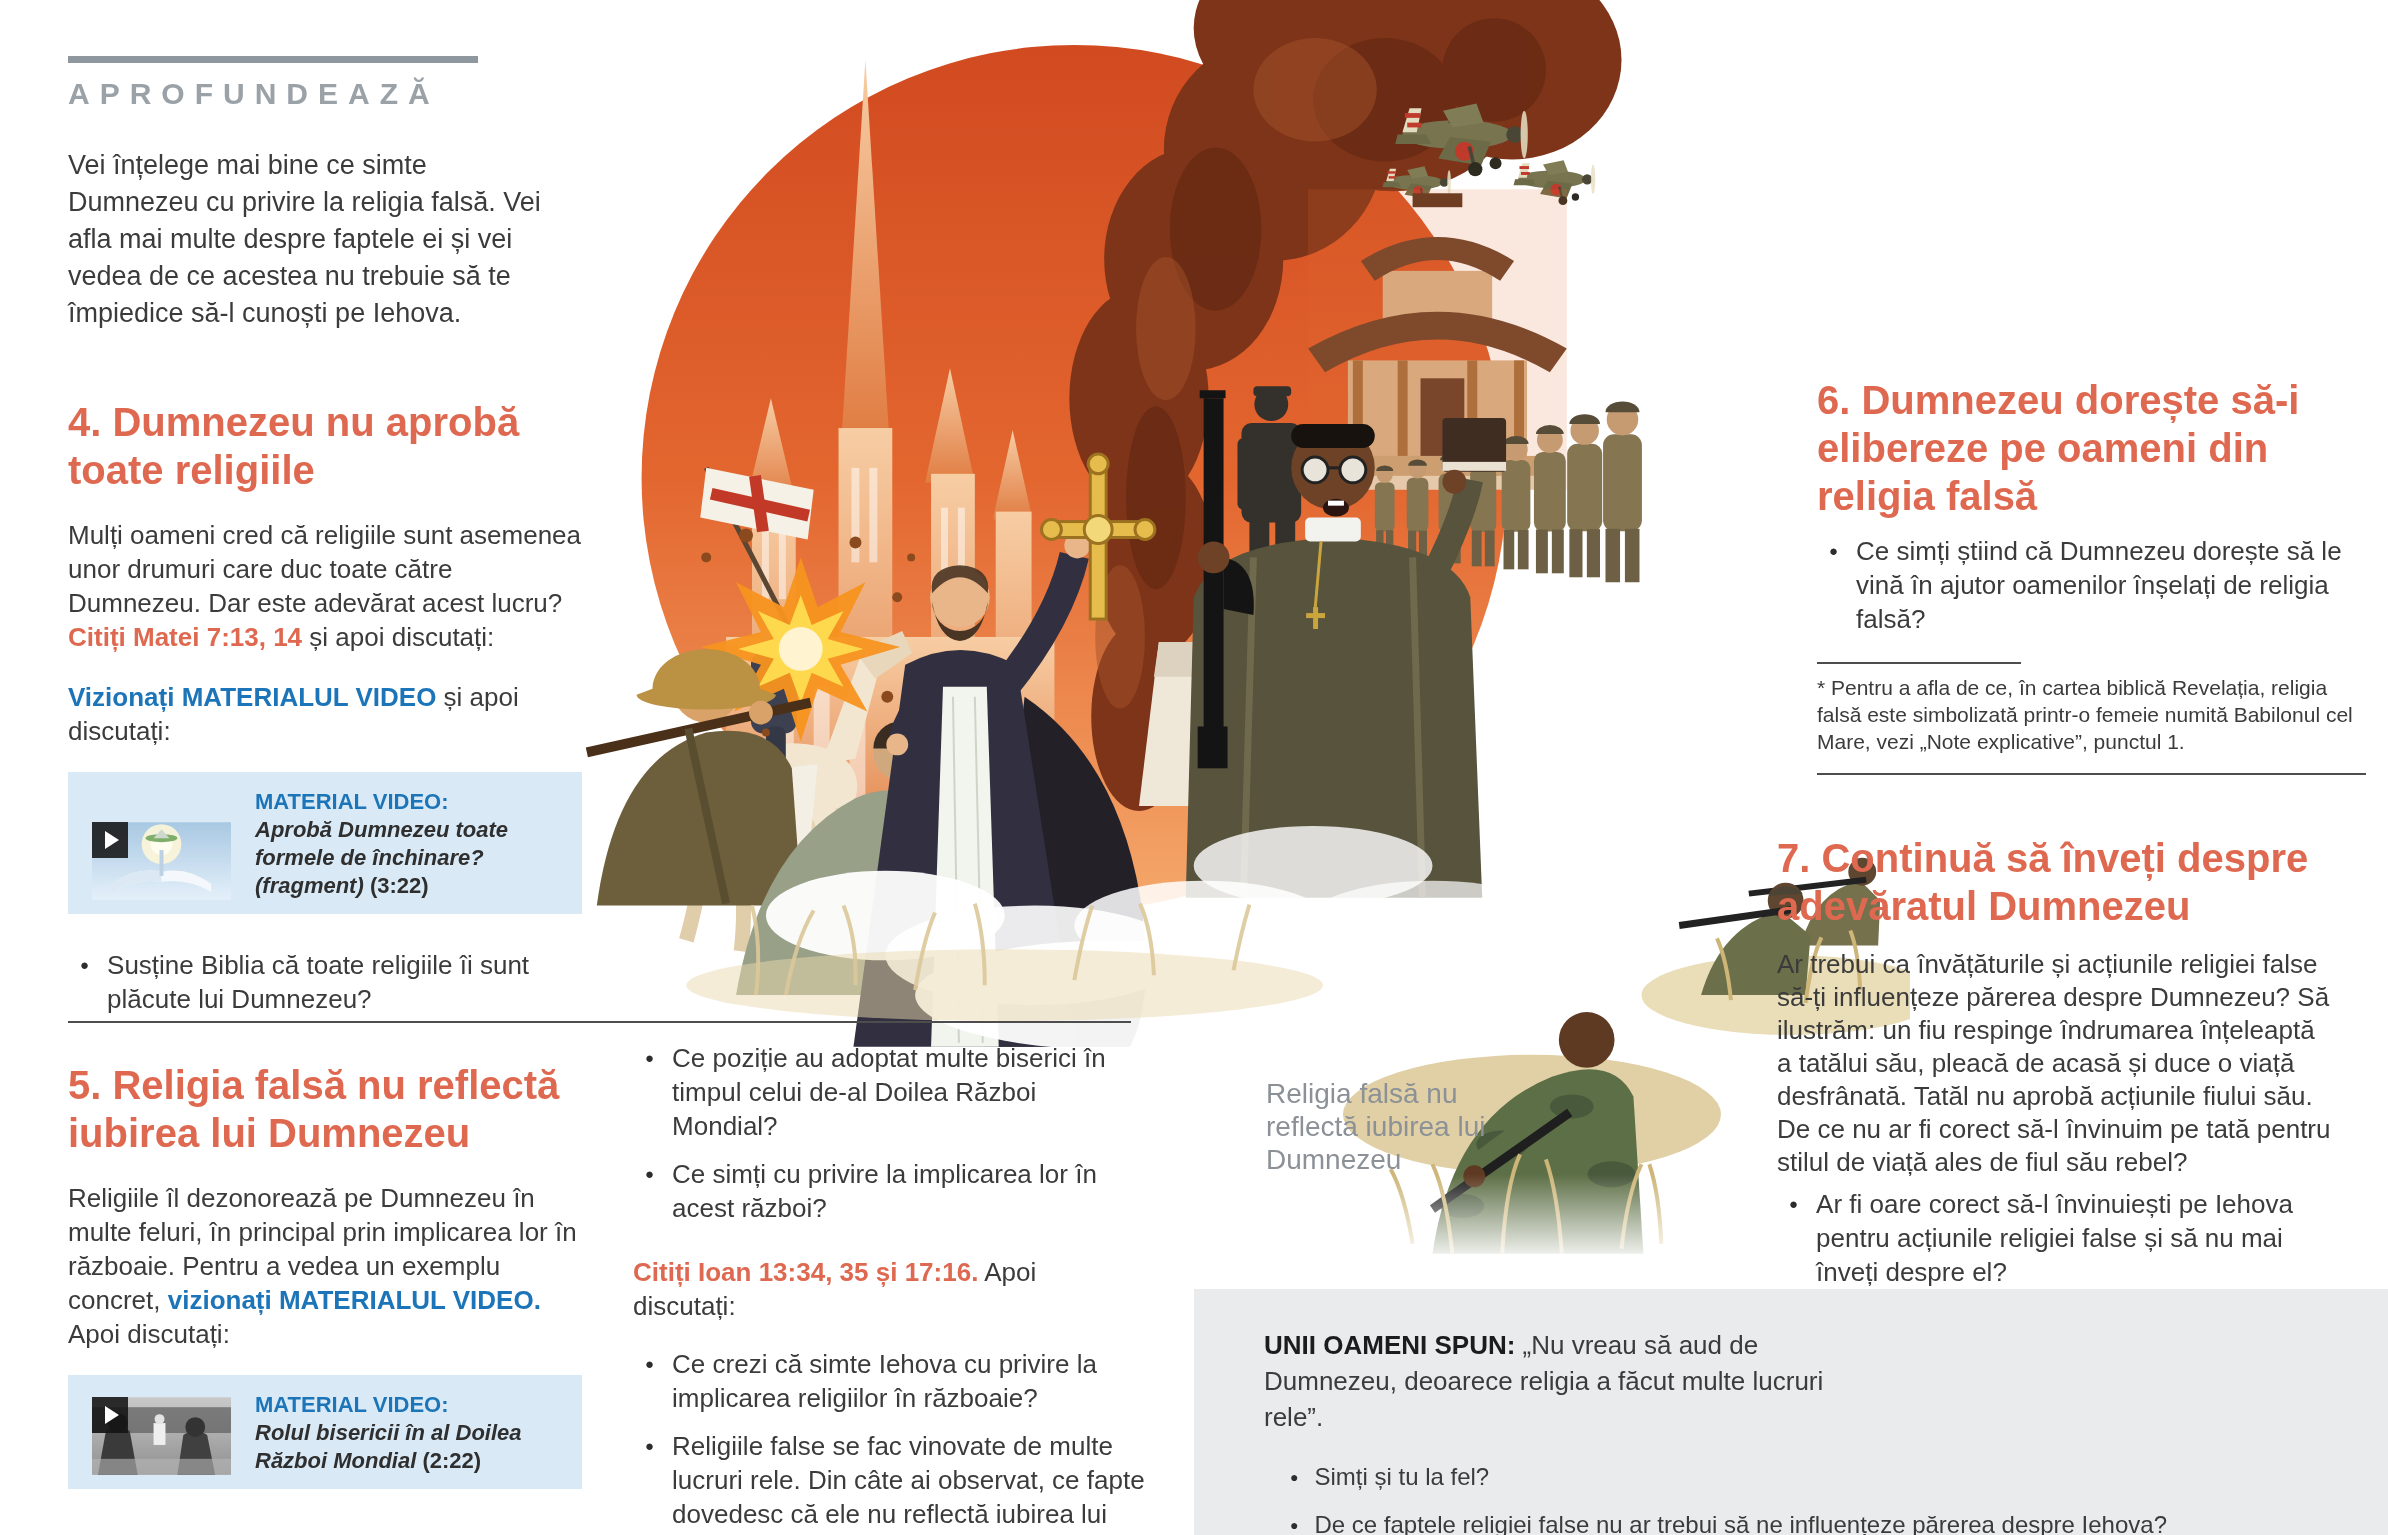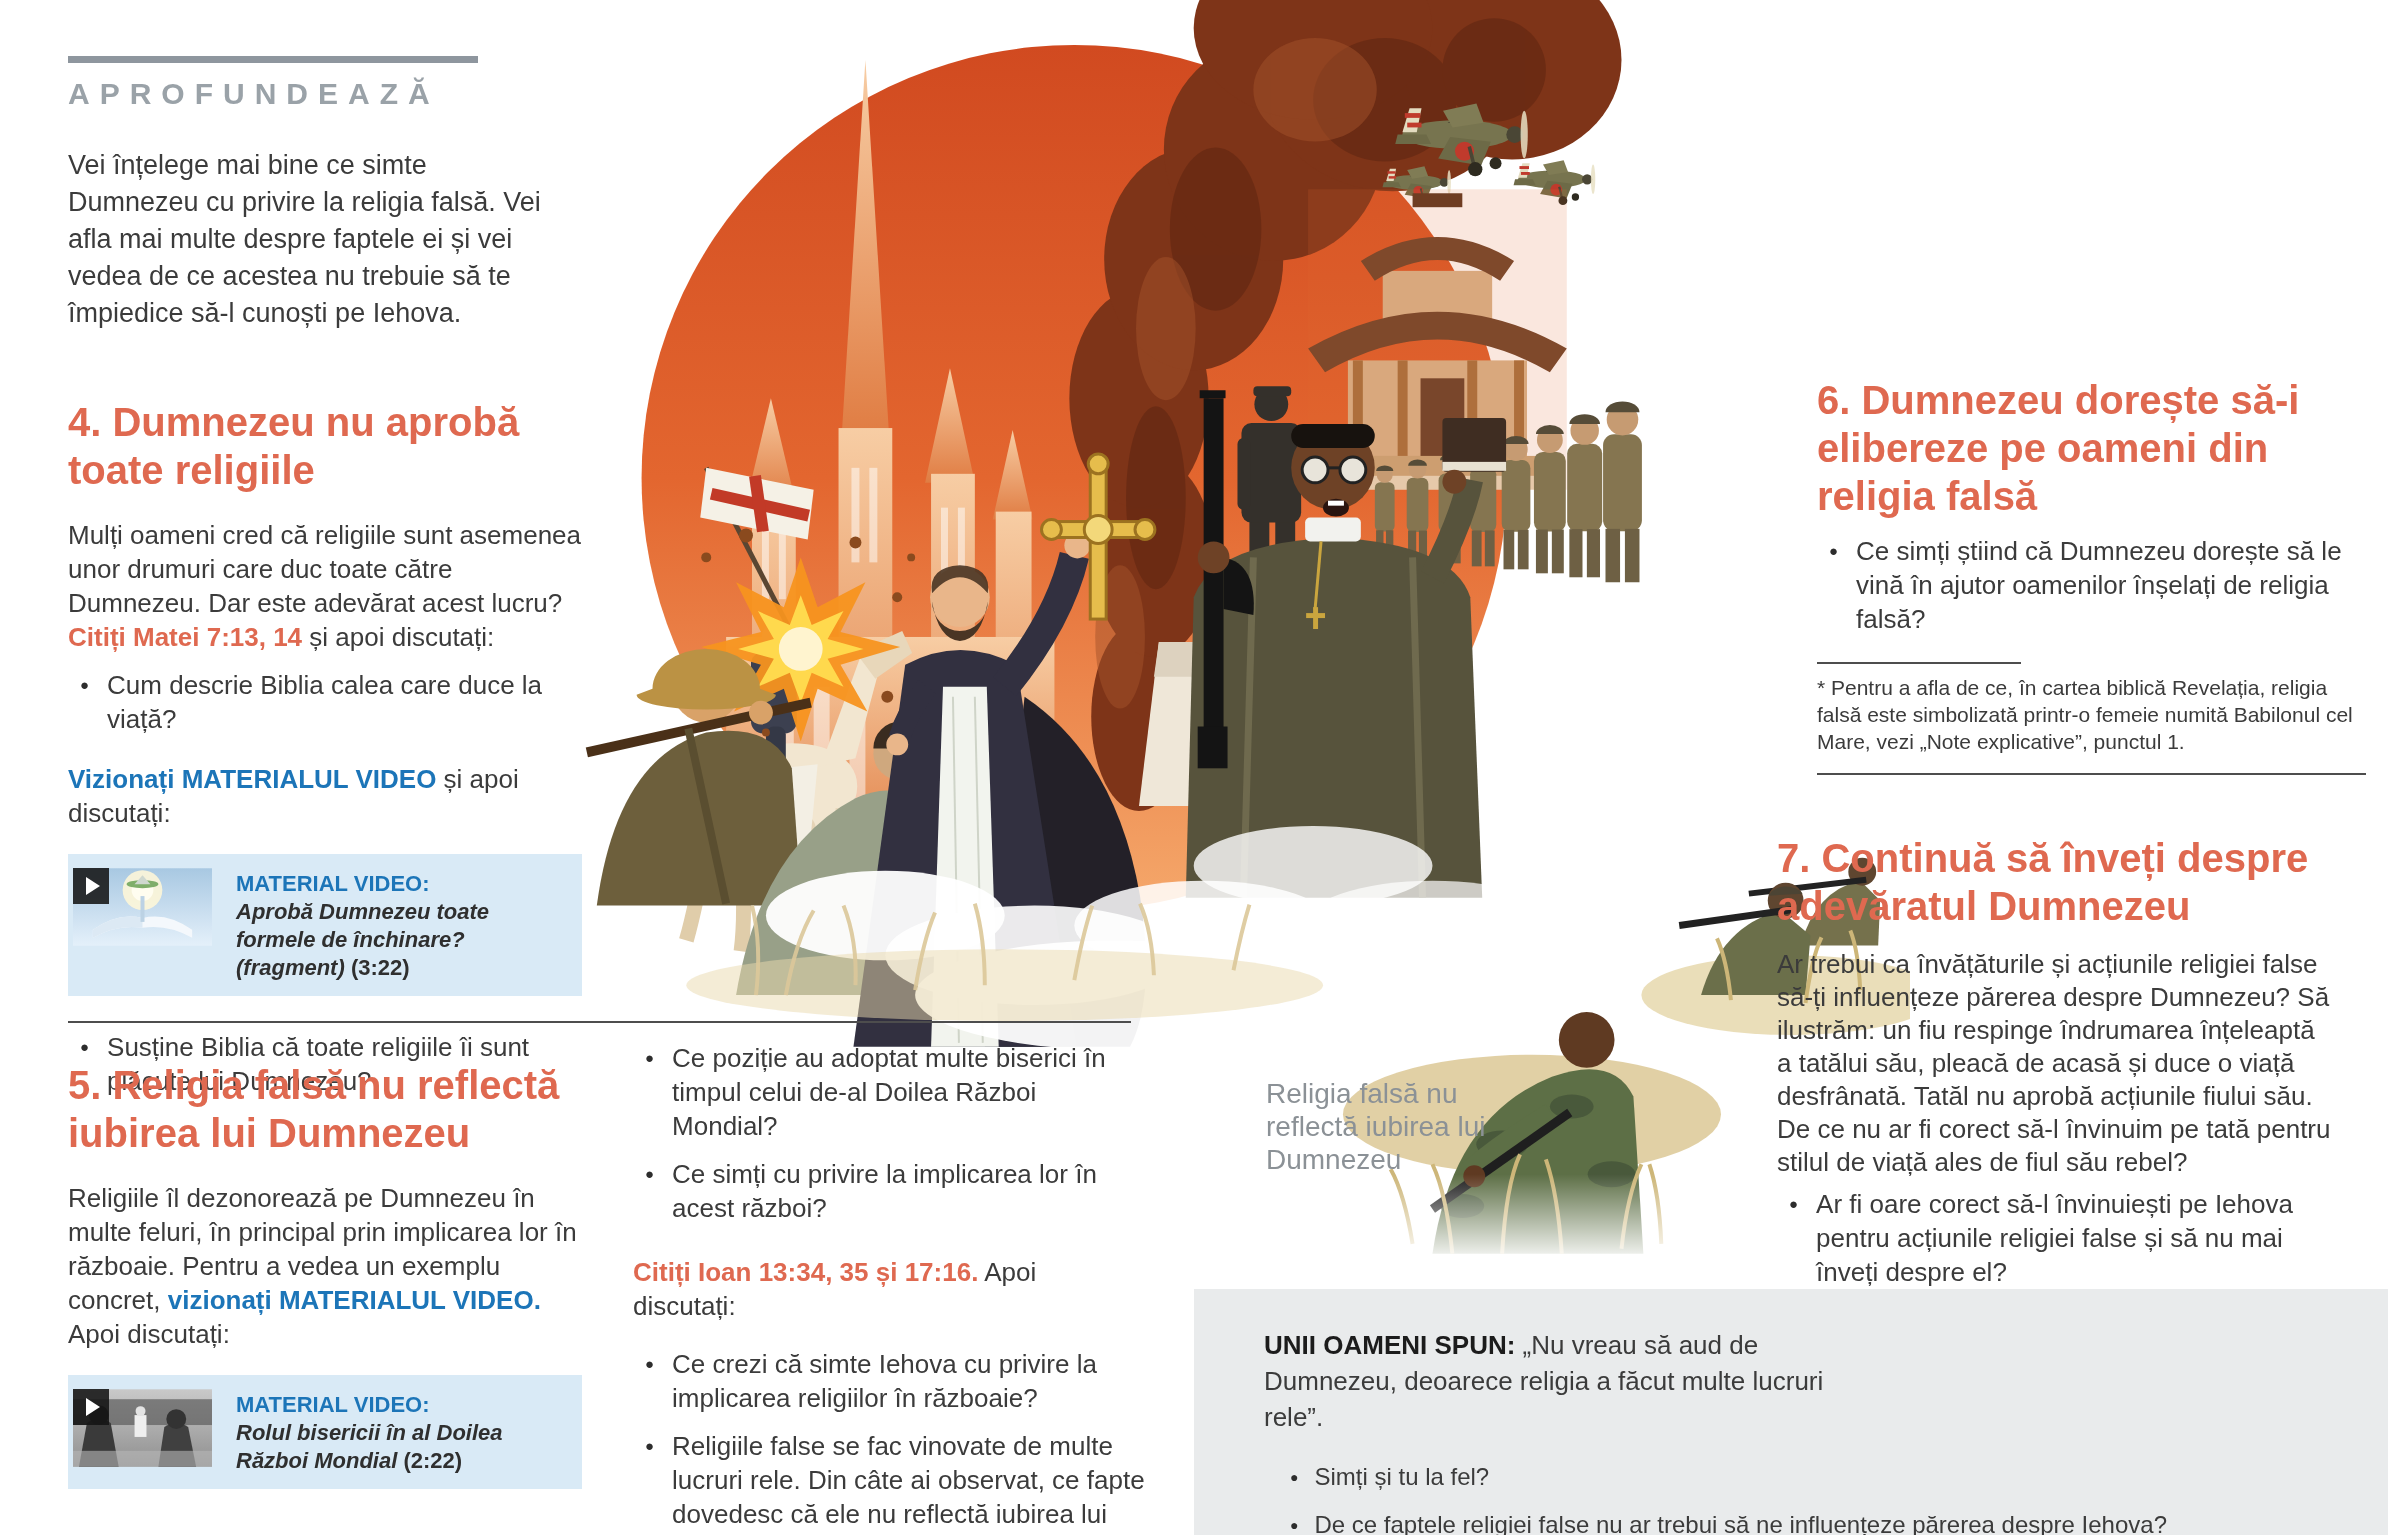--- a/index.html
+++ b/index.html
@@ -20,21 +20,21 @@
   
   h2.sec-title{margin:0;font-size:40px;line-height:48px;font-weight:bold;color:var(--accent);}
   .para{margin-top:24px;font-size:26px;line-height:34px;}
   .rlink{color:var(--accent);font-weight:bold;cursor:pointer;}
   .blink{color:var(--link);font-weight:bold;cursor:pointer;}
   .star{color:#9a9a9a;font-weight:bold;}
   .bullet{display:flex;margin-top:14px;font-size:26px;line-height:34px;}
   .bullet::before{content:"●";font-size:15px;line-height:34px;margin:0 18px 0 12px;color:#2d2d2d;}
   .watch-line{margin-top:26px;font-size:26px;line-height:34px;}
   
-  .video-box{margin-top:24px;width:514px;background:var(--video-box);display:flex;gap:24px;padding:14px 5px;cursor:pointer;}
+  .video-box{margin-top:24px;width:514px;background:var(--video-box);display:flex;gap:24px;padding:14px 24px;cursor:pointer;align-items:flex-end;}
   .vthumb{position:relative;width:139px;height:78px;flex:0 0 auto;overflow:hidden;}
   .play-btn{position:absolute;left:0;top:0;width:36px;height:36px;background:rgba(20,20,20,.88);display:flex;align-items:center;justify-content:center;}
   .play-tri{width:0;height:0;border-left:14px solid #fff;border-top:9px solid transparent;border-bottom:9px solid transparent;margin-left:3px;}
   .vmeta{padding-top:2px;}
   .vlabel{font-size:22px;line-height:28px;font-weight:bold;color:var(--link);}
   .vtitle{font-size:22px;line-height:28px;font-weight:bold;font-style:italic;color:#2f2f2f;max-width:299px;}
   .vdur{font-style:normal;}
   
   .hr{background:var(--rule);height:2px;}
   
@@ -375,23 +375,20 @@
 
 <div class="abs" style="left:68px;top:56px;z-index:2;">
   <div class="kicker-bar"></div>
   <div class="kicker">APROFUNDEAZĂ</div>
   <p class="intro" style="margin-bottom:0;">Vei înțelege mai bine ce simte Dumnezeu cu privire la religia falsă. Vei afla mai multe despre faptele ei și vei vedea de ce acestea nu trebuie să te împiedice să-l cunoști pe Iehova.</p>
 </div>
 
 <div class="abs" style="left:68px;top:398px;width:517px;z-index:2;">
   <h2 class="sec-title">4. Dumnezeu nu aprobă toate religiile</h2>
   <p class="para" style="margin-bottom:0;"><span>Mulți oameni cred că religiile sunt asemenea unor drumuri care duc toate către Dumnezeu. Dar este adevărat acest lucru? </span><span class="rlink">Citiți Matei 7:13, 14</span><span> și apoi discutați:</span></p>
-  <div class="bullet">
-      <span>Cum descrie Biblia calea care duce la viață?</span>
-    </div>
   <p class="watch-line" style="margin-bottom:0;"><span class="blink">Vizionați MATERIALUL VIDEO</span><span> și apoi discutați:</span></p>
   <div class="video-box">
     <div class="vthumb">
       <svg width="139" height="78" viewBox="0 0 140 78">
         <defs>
             <linearGradient id="sky1" x1="0" y1="0" x2="0" y2="1">
               <stop offset="0" stop-color="#a8c8e2"></stop>
               <stop offset="1" stop-color="#e4f0fa"></stop>
             </linearGradient>
           </defs>

